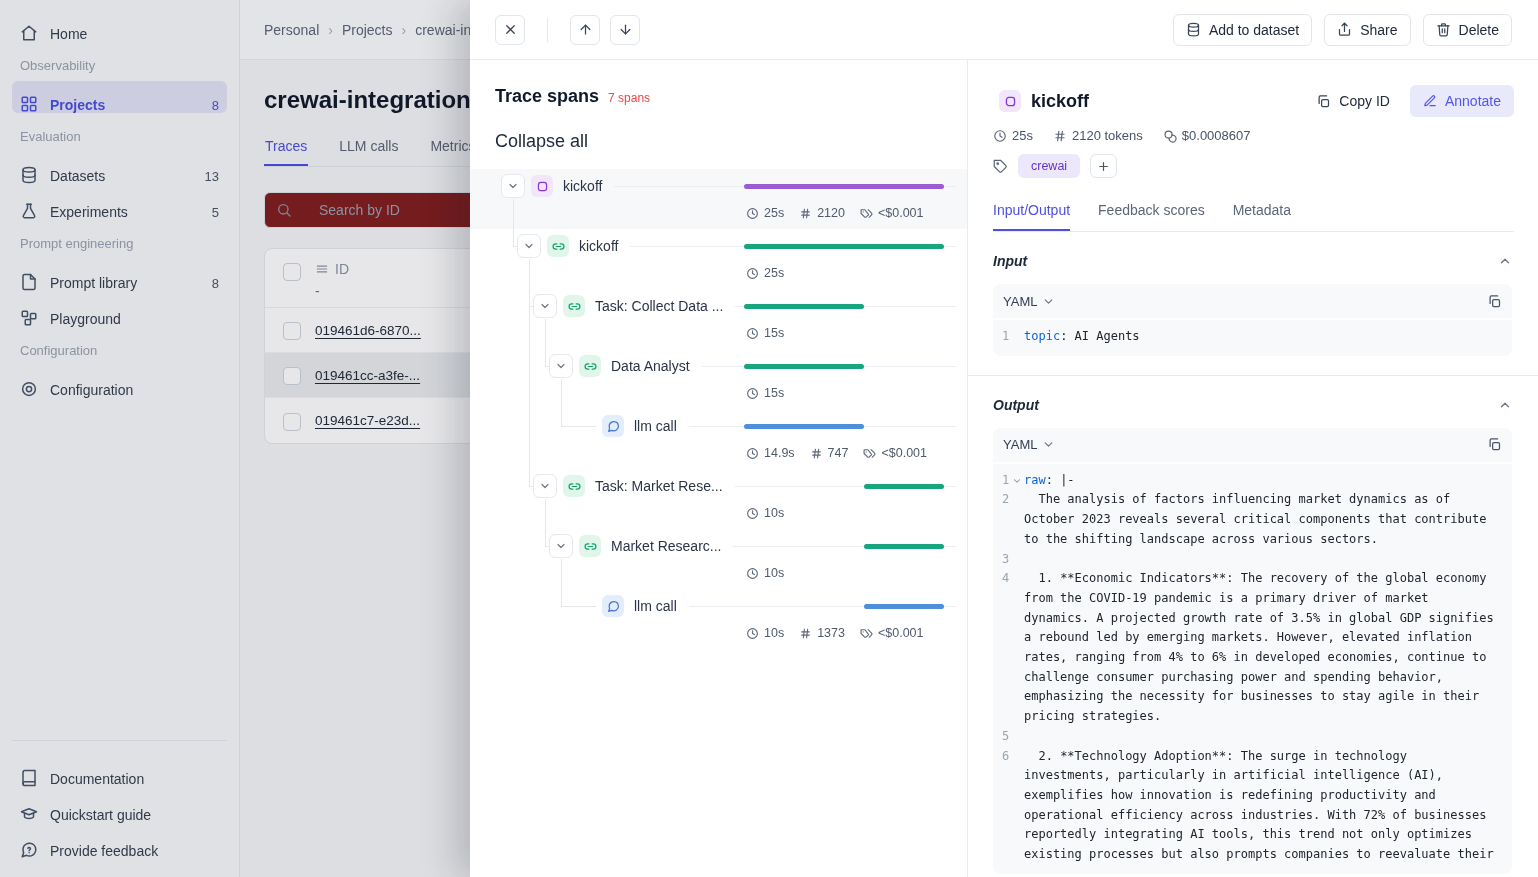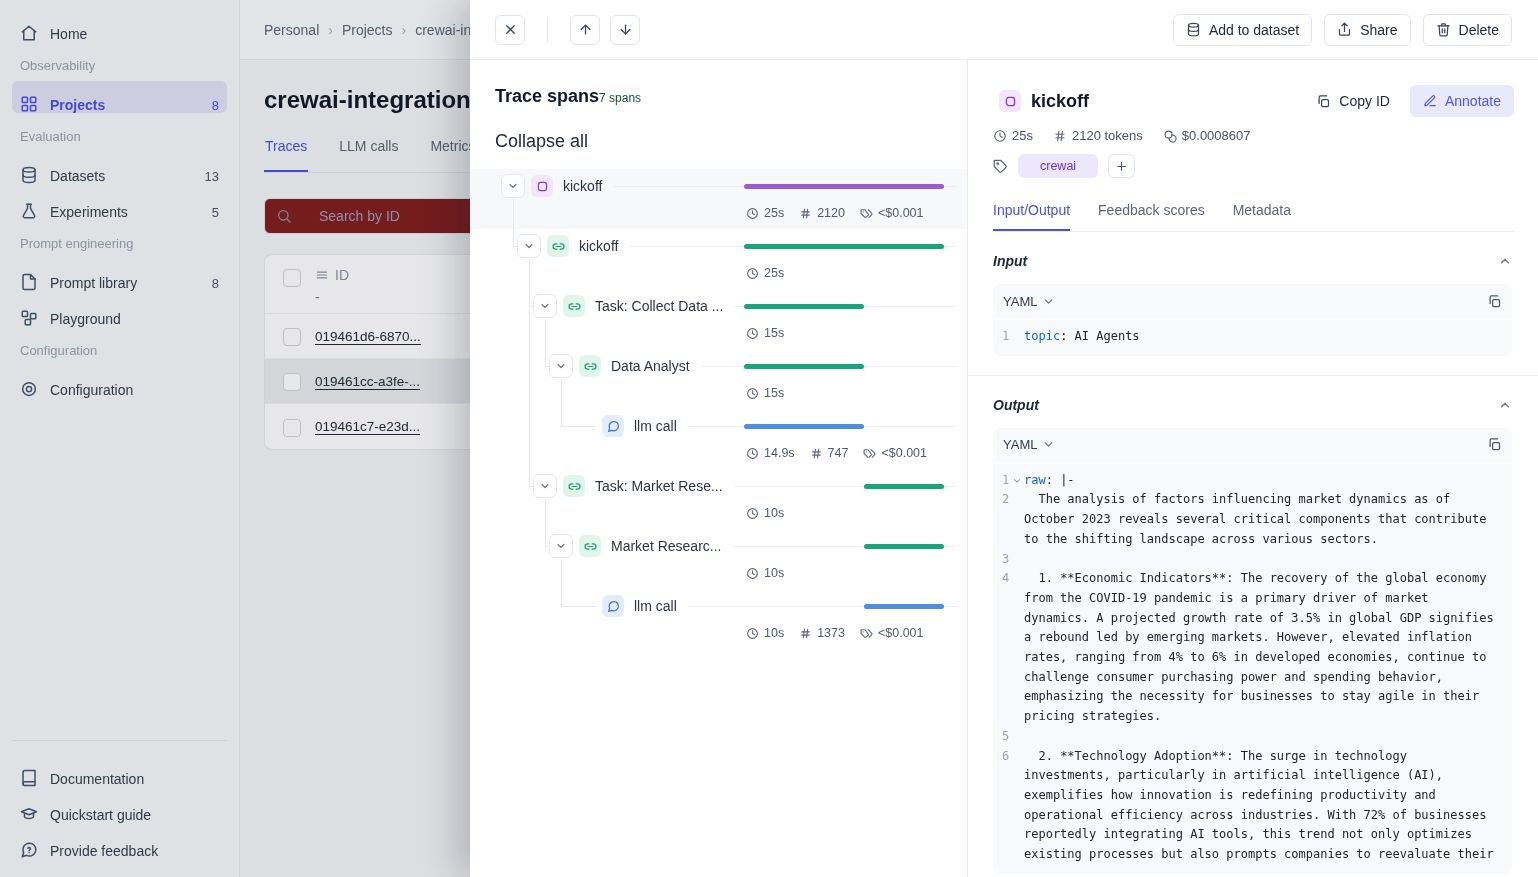--- a/index.html
+++ b/index.html
@@ -24,21 +24,21 @@
   .nav-item.active .nav-count { color:#4b50e0; }
   .sb-divider { height:1px; background:#e5e8ec; margin:6px 12px; flex:none; }
   .sb-footer { padding:8px 12px 14px; flex:none; }
 
   .main { position:absolute; left:240px; top:0; width:1298px; height:877px; background:#f4f5f7; z-index:1; }
   .topbar { height:60px; background:#fbfcfd; border-bottom:1px solid #e9ebee; display:flex; align-items:center; padding:0 24px; font-size:14px; color:#5b6678; gap:9px; }
   .crumb-sep { color:#a6aebb; font-size:14px; }
   .page { padding:0 24px; }
   .page-title { font-size:24px; font-weight:600; color:#10192a; margin:26px 0 24px; white-space:nowrap; }
   .tabs { display:flex; gap:30px; border-bottom:1px solid #e3e7eb; width:560px; }
-  .tab { padding:0 1px 18px; font-size:14px; color:#5b6678; font-weight:500; cursor:pointer; white-space:nowrap; }
+  .tab { padding:0 1px 12px; font-size:14px; color:#5b6678; font-weight:500; cursor:pointer; white-space:nowrap; }
   .tab.active { color:#4b50e0; box-shadow:inset 0 -2px 0 #4b50e0; }
   .searchbox { margin-top:25px; width:330px; height:36px; background:#7f1d1d; border:1px solid #e2e6ea; border-radius:6px; display:flex; align-items:center; gap:27px; padding:0 11px; }
   .searchbox .icn { color:#8a94a3; } .searchbox .icn svg { width:16px; height:16px; }
   .search-ph { font-size:14px; color:#9aa3b1; }
   .table { margin-top:20px; width:420px; background:#fff; border:1px solid #e6e8eb; border-radius:8px 0 0 8px; overflow:hidden; }
   .thead { display:flex; align-items:flex-start; padding:12px 0 8px; border-bottom:1px solid #eef0f3; }
   .cb { width:18px; height:18px; border:1.5px solid #ccd4de; border-radius:4px; background:#fff; margin:2px 14px 0 18px; flex:none; }
   .th-id { color:#8a94a4; font-size:14px; }
   .th-id .hrow { display:flex; align-items:center; gap:6px; }
   .th-id .hrow svg { width:14px; height:14px; }
@@ -58,21 +58,21 @@
   .ibtn + .ibtn { margin-left:10px; }
   .d-header .spacer { flex:1; }
   .btn { height:32px; border:1px solid #e2e6ea; border-radius:6px; background:#fff; display:flex; align-items:center; gap:8px; padding:0 12px; font-size:14px; font-weight:500; color:#222b3c; cursor:pointer; margin-left:12px; }
   .btn .icn { color:#39445a; } .btn .icn svg { width:15px; height:15px; }
   .d-body { flex:1 1 auto; display:flex; min-height:0; }
 
   
   .spans { width:498px; flex:none; border-right:1px solid #e9ebee; padding-top:26px; position:relative; overflow:hidden; }
   .spans-head { padding:0 25px; }
   .sp-title { font-size:18px; font-weight:600; color:#10192a; display:inline; }
-  .sp-count { font-size:12px; color:#14532d; }
+  .sp-count { font-size:12px; color:#ef4444; margin-left:9px; }
   .collapse-all { margin-top:24px; font-size:18px; color:#222b3c; cursor:pointer; width:max-content; }
   .tree { position:relative; margin-top:17px; height:486px; }
   .block { position:absolute; left:0; width:498px; height:60px; cursor:pointer; }
   .block.sel { background:#f7f8fa; }
   .nline { position:relative; height:34px; display:flex; align-items:center; }
   .sp { flex:none; }
   .chev { width:24px; height:24px; flex:none; border:1px solid #e6e8eb; border-radius:6px; background:#fff; display:flex; align-items:center; justify-content:center; color:#6b7585; z-index:2; cursor:pointer; }
   .chev svg { width:12px; height:12px; }
   .sicon { width:22px; height:22px; flex:none; border-radius:6px; display:flex; align-items:center; justify-content:center; margin-left:6px; z-index:2; }
   .sicon svg { width:13px; height:13px; }
@@ -94,21 +94,21 @@
   .dt-top { display:flex; align-items:center; }
   .dt-title { font-size:18px; font-weight:700; color:#10192a; margin-left:10px; }
   .copyid { display:flex; align-items:center; gap:8px; font-size:14px; color:#222b3c; margin-left:auto; cursor:pointer; }
   .copyid .icn { color:#39445a; } .copyid .icn svg { width:15px; height:15px; }
   .annotate { margin-left:20px; height:32px; background:#e9e9fc; color:#5156ee; border-radius:6px; display:flex; align-items:center; gap:8px; padding:0 13px; font-size:14px; font-weight:500; cursor:pointer; }
   .annotate .icn svg { width:14px; height:14px; }
   .dt-stats { display:flex; align-items:center; gap:20px; margin-top:11px; color:#47536a; font-size:13px; }
   .dt-stats .stat .icn svg { width:14px; height:14px; }
   .dt-tags { display:flex; align-items:center; gap:10px; margin-top:11px; }
   .dt-tags > .icn { color:#5b6678; } .dt-tags > .icn svg { width:15px; height:15px; }
-  .tag-pill { background:#ece7fb; color:#6b33c9; font-size:12.5px; font-weight:500; height:24px; display:flex; align-items:center; padding:0 22px; border-radius:6px; cursor:pointer; }
+  .tag-pill { background:#ece7fb; color:#6b33c9; font-size:12.5px; font-weight:500; height:24px; display:flex; align-items:center; padding:0 13px; border-radius:6px; cursor:pointer; }
   .tag-add { width:27px; height:24px; border:1px solid #e2e6ea; border-radius:6px; background:#fff; display:flex; align-items:center; justify-content:center; color:#4b5565; cursor:pointer; }
   .tag-add svg { width:13px; height:13px; }
   .dt-tabs { display:flex; gap:28px; margin-top:24px; border-bottom:1px solid #e9ebee; }
   .dt-tab { padding-bottom:13px; font-size:14px; color:#5b6678; font-weight:500; cursor:pointer; }
   .dt-tab.active { color:#4b50e0; box-shadow:inset 0 -2px 0 #4b50e0; }
   .sec-head { display:flex; align-items:center; justify-content:space-between; padding:21px 2px 15px 0; }
   .sec-label { font-size:14px; font-weight:600; color:#1d2838;font-style:italic; }
   .sec-chev { color:#6b7585; cursor:pointer; } .sec-chev svg { width:14px; height:14px; }
   .codebox { background:#f8f9fb; border-radius:8px; overflow:hidden; width:519px; }
   .cb-head { height:36px; display:flex; align-items:center; padding:0 10px; border-bottom:2px solid #fff; }

